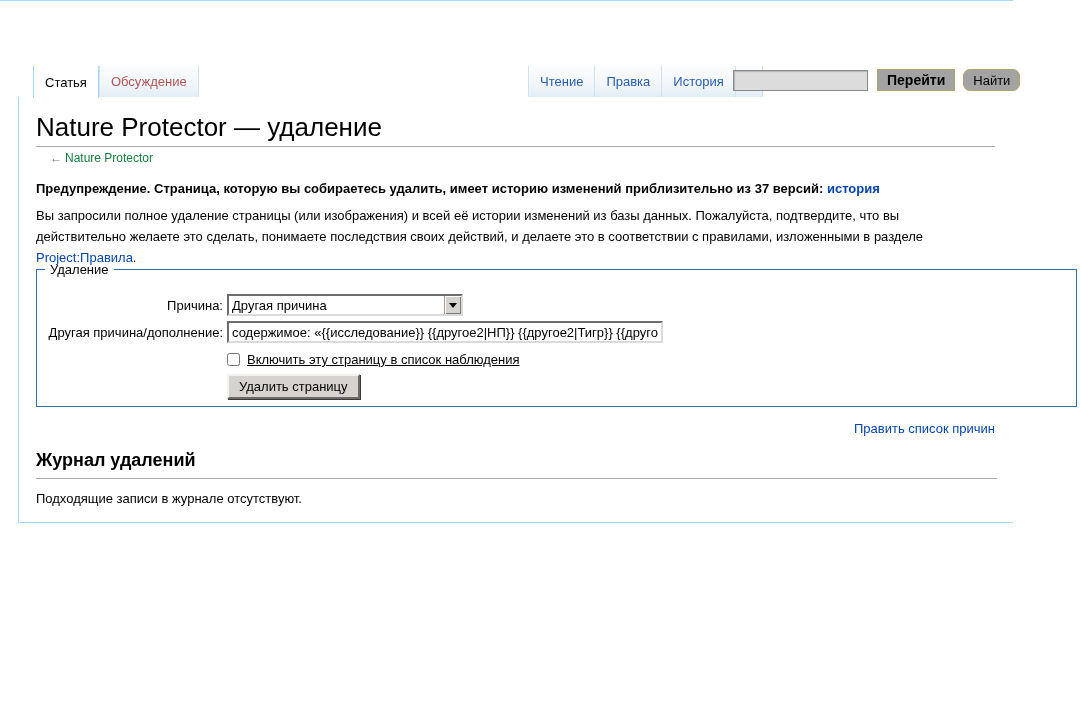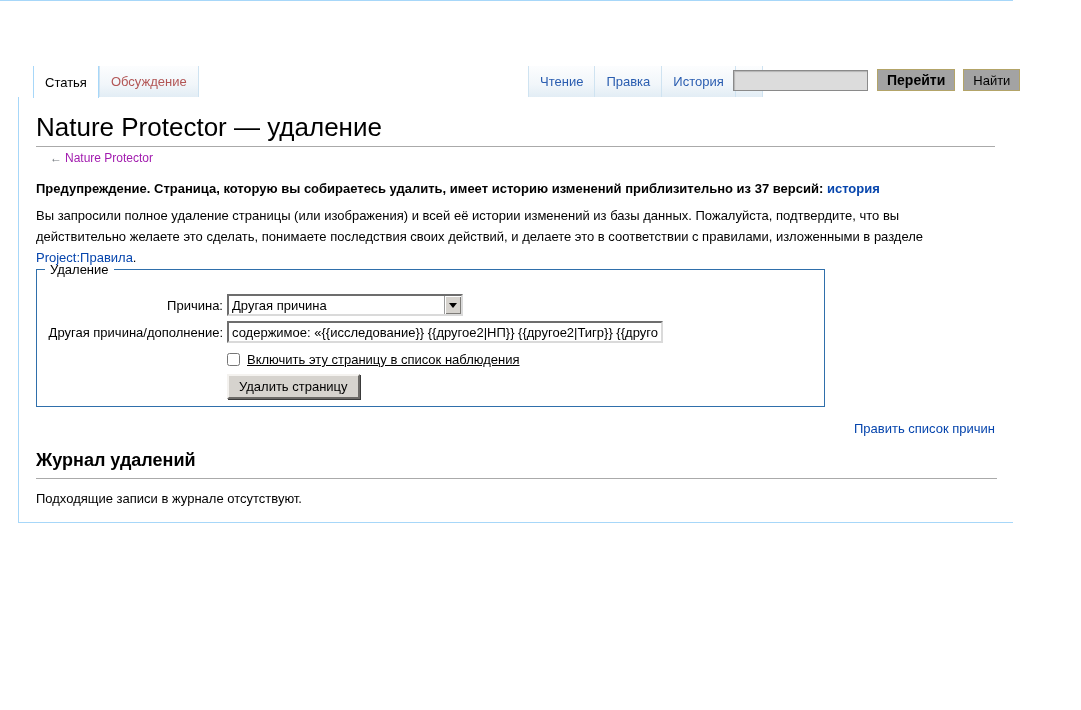--- a/index.html
+++ b/index.html
@@ -24,40 +24,40 @@
   .tri-down { width:0; height:0; border-left:5px solid transparent; border-right:5px solid transparent;
     border-top:6px solid #707880; margin-top:10px; }
 
   
   .search-wrap { position:absolute; left:733px; top:69px; display:flex; align-items:center; }
   .search-input { width:135px; height:21px; background:#dcdcdc; border:1px solid #8a8a8a;
     box-shadow:inset 1px 1px 1px rgba(0,0,0,.18); font-size:13px; padding:0 4px; }
   .btn-yellow { height:22px; background:#a3a3a3; border:1px solid #b3a468; font-size:13px;
     padding:1px 9px; cursor:pointer; color:#000; font-family:inherit; }
   .btn-go { margin-left:9px; font-weight:bold; font-size:14px; }
-  .btn-find { margin-left:8px; }
+  .btn-find { margin-left:8px;border-radius:7px; }
 
   
   .content-border-left { position:absolute; left:18px; top:97px; width:1px; height:425px; background:#a7d7f9; }
   .content-border-bottom { position:absolute; left:18px; top:522px; width:995px; height:1px; background:#a7d7f9; }
 
   
   .page-title { position:absolute; left:36px; top:112px; font-size:26px; font-weight:normal; }
   .title-rule { position:absolute; left:36px; top:146px; width:959px; height:1px; background:#aaa; }
   .subtitle { position:absolute; left:50px; top:151px; font-size:12px; }
   .subtitle .arrow { color:#72777d; margin-right:3px; }
-  .subtitle a { color:#a21caf; text-decoration:none; }
+  .subtitle a { color:#15803d; text-decoration:none; }
 
   .warning { position:absolute; left:36px; top:181px; font-size:13px; font-weight:bold; width:960px; }
   .warning a { color:#0645ad; text-decoration:none; }
   .intro { position:absolute; left:36px; top:205px; width:950px; font-size:13px; line-height:21px; }
   .intro a { color:#0645ad; text-decoration:none; }
 
   
-  fieldset.delete-box { position:absolute; left:36px; top:262px; width:789px; height:145px;
+  fieldset.delete-box { position:absolute; left:36px; top:262px; width:1041px; height:145px;
     border:1px solid #2f6fab; padding:8px 0 0 0; background:#fff; }
   fieldset.delete-box legend { font-size:13px; margin-left:8px; padding:0 5px; }
   .frow { display:flex; align-items:center; margin-top:5px; }
   .frow.first { margin-top:9px; }
   .flabel { width:190px; text-align:right; padding-right:4px; font-size:13px; flex:0 0 190px; }
   .wselect { width:236px; height:22px; background:#fff; display:flex; align-items:center;
     border:2px solid; border-color:#6d6d6d #dadada #dadada #6d6d6d; cursor:default;gap:17px; }
   .wselect-text { flex:1; font-size:13px; padding-left:3px; overflow:hidden; white-space:nowrap; }
   .wselect-btn { width:17px; height:100%; background:#d6d3ce; display:flex; align-items:center;
     justify-content:center; border-left:1px solid #9a9a9a;

